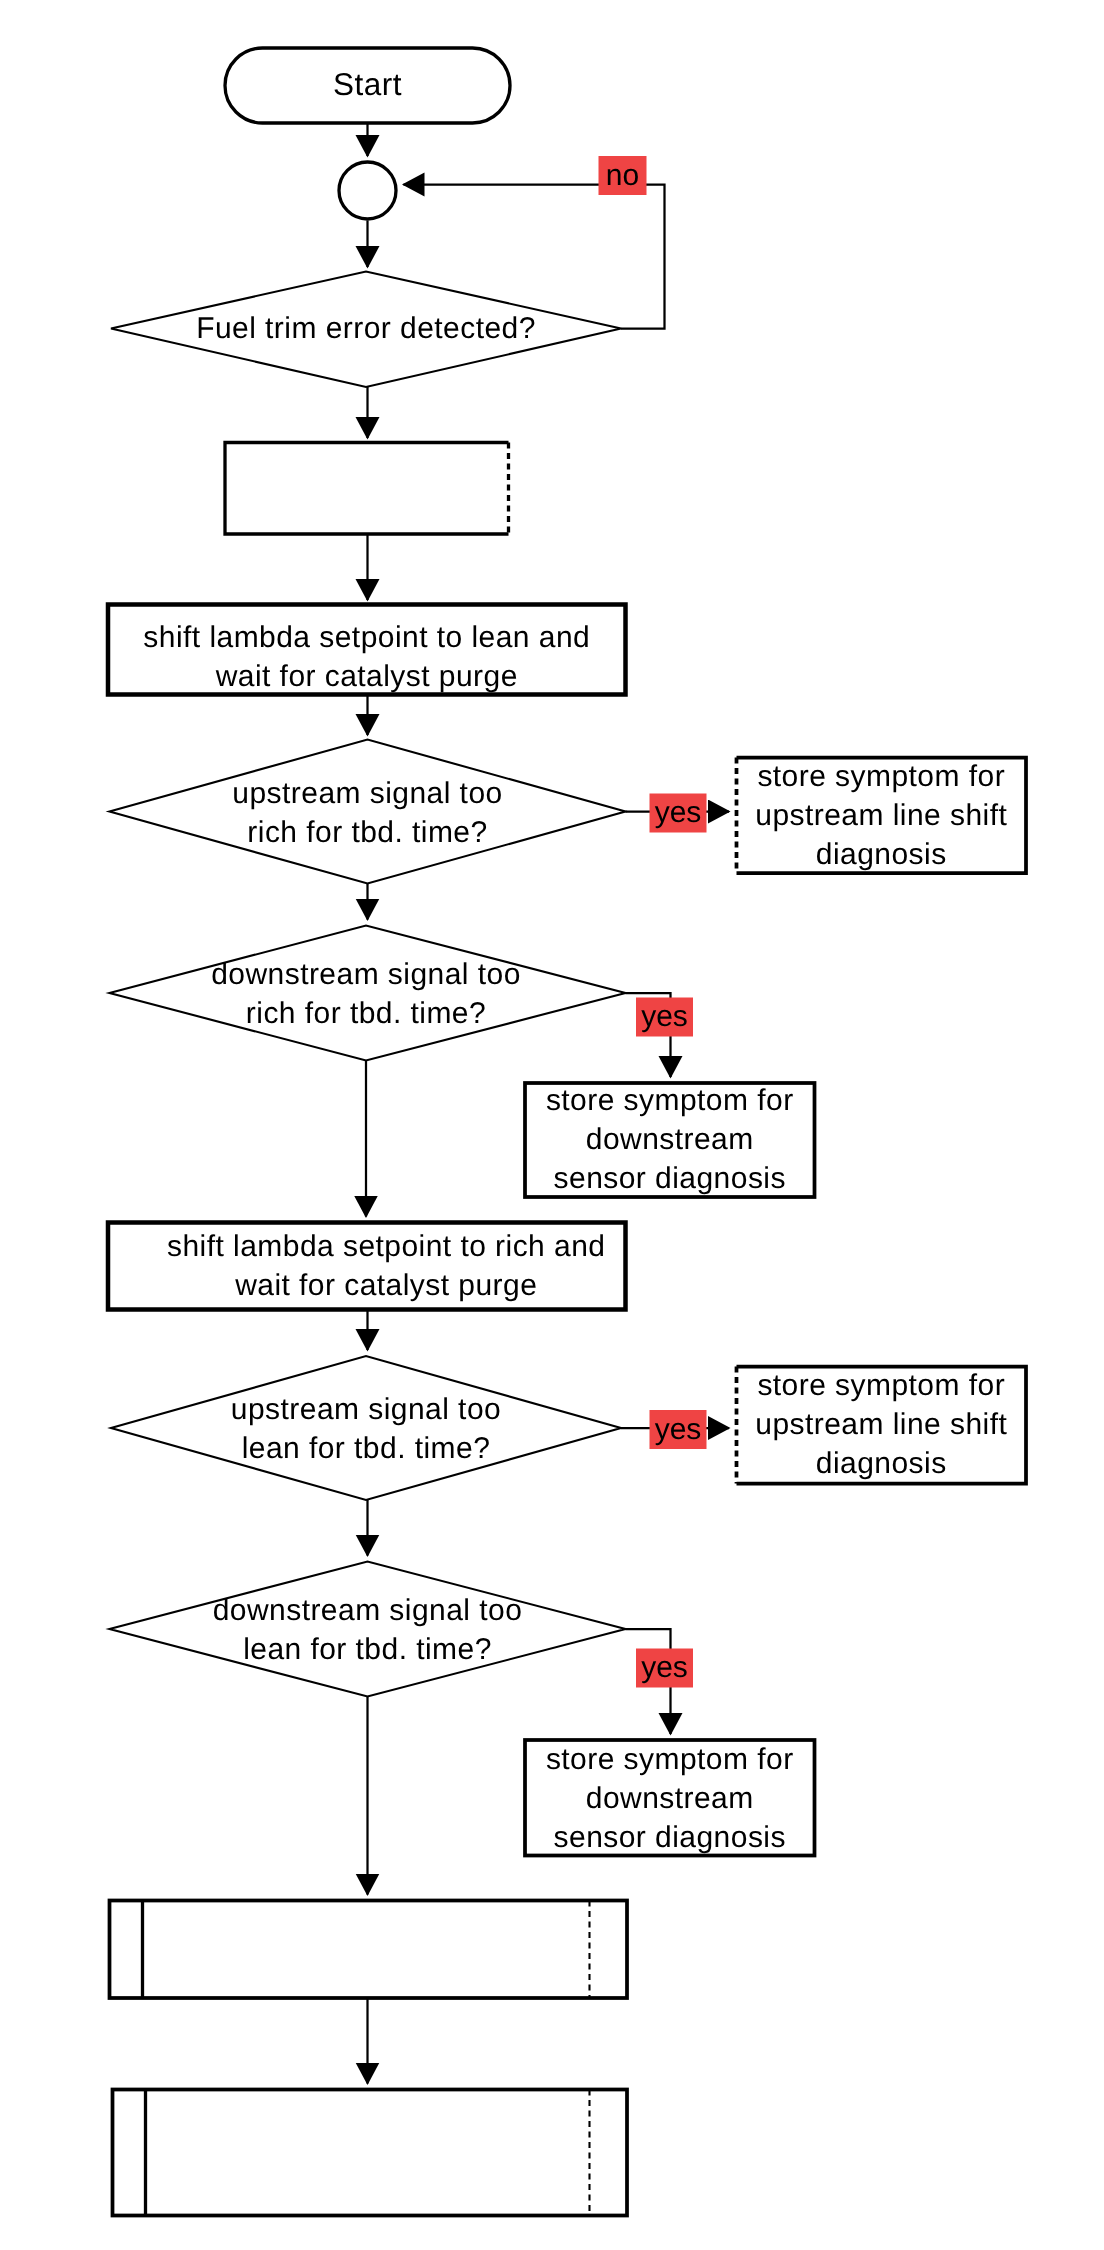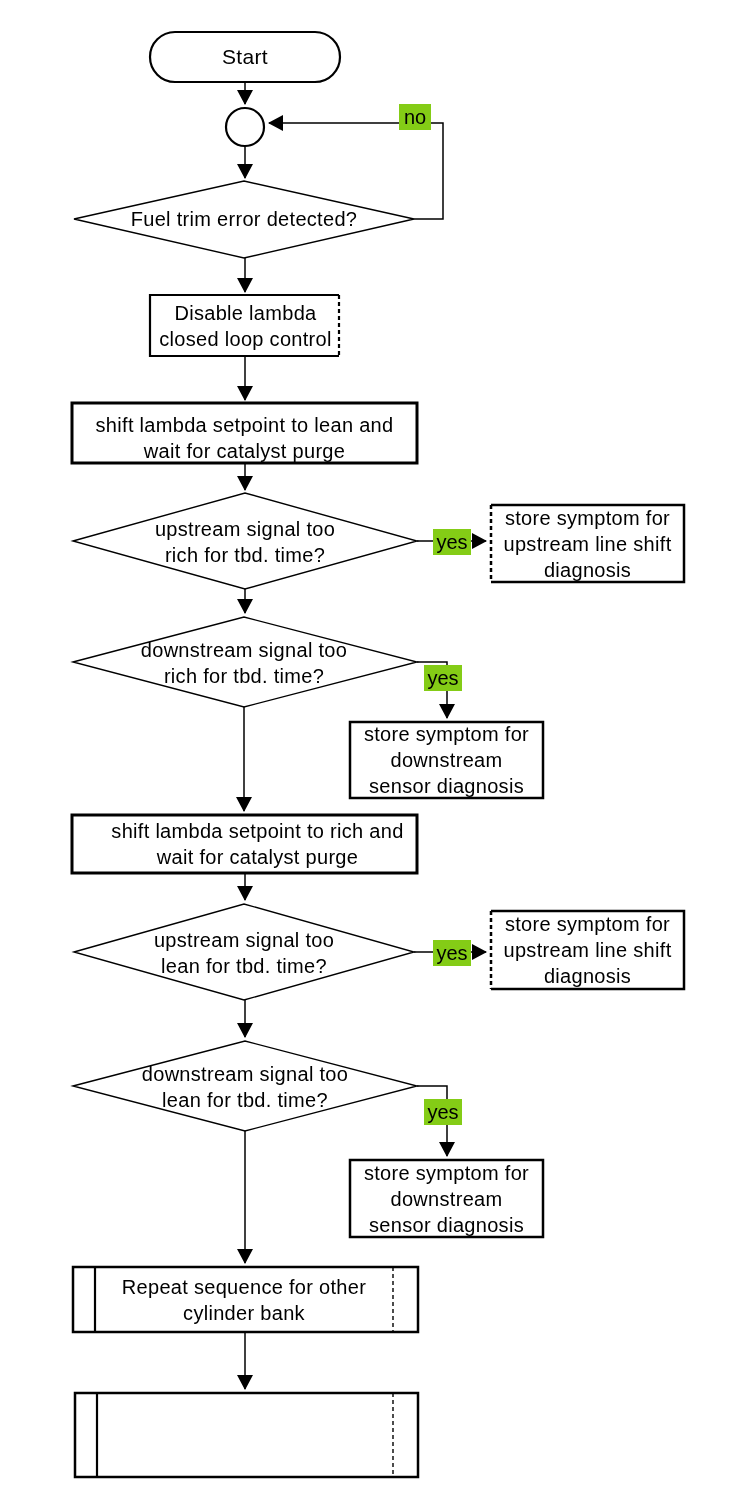--- a/index.html
+++ b/index.html
@@ -17,21 +17,21 @@
     display:flex;align-items:center;justify-content:center;
     text-align:center;
     white-space:pre-line;
     font-size:20px;line-height:1.3;letter-spacing:0.3px;
     color:#000;
   }
   .lbl.start{font-size:21px;}
   .edge-lbl{
     position:absolute;
     display:flex;align-items:center;justify-content:center;
-    background:#84cc16;
+    background:#ef4444;
     font-size:20px;line-height:1;
     color:#000;
   }
   
   .s1{fill:none;stroke:#000;stroke-width:1.4;}
   .s2{fill:none;stroke:#000;stroke-width:2.2;}
   .s25{fill:none;stroke:#000;stroke-width:2.5;}
   .s3{fill:none;stroke:#000;stroke-width:3;}
   .edge{fill:none;stroke:#000;stroke-width:1.5;}
   .dash{stroke-dasharray:4 3;}
@@ -98,22 +98,20 @@
     <line class="s2" x1="95" y1="1267" x2="95" y2="1332"></line>
     <line class="s1 dash" x1="393" y1="1267" x2="393" y2="1332"></line>
 
     <rect class="s25" x="75" y="1393" width="343" height="84"></rect>
     <line class="s2" x1="97" y1="1393" x2="97" y2="1477"></line>
     <line class="s1 dash" x1="393" y1="1393" x2="393" y2="1477"></line>
   </svg>
 
   <div class="lbl" style="left:94px;top:205px;width:300px;height:28px;">Fuel trim error detected?</div>
   <div class="lbl start" style="left:150px;top:32px;width:190px;height:50px;">Start</div>
-  <div class="lbl" style="left:152px;top:296px;width:187px;height:59px;">Disable lambda
-closed loop control</div>
   <div class="lbl" style="left:74px;top:404px;width:341px;height:68px;">shift lambda setpoint to lean and
 wait for catalyst purge</div>
   <div class="lbl" style="left:95px;top:515px;width:300px;height:54px;">upstream signal too
 rich for tbd. time?</div>
   <div class="lbl" style="left:493px;top:506px;width:189px;height:75px;">store symptom for
 upstream line shift
 diagnosis</div>
   <div class="lbl" style="left:94px;top:636px;width:300px;height:54px;">downstream signal too
 rich for tbd. time?</div>
   <div class="lbl" style="left:352px;top:723px;width:189px;height:74px;">store symptom for
@@ -124,22 +122,20 @@
   <div class="lbl" style="left:94px;top:926px;width:300px;height:54px;">upstream signal too
 lean for tbd. time?</div>
   <div class="lbl" style="left:493px;top:912px;width:189px;height:76px;">store symptom for
 upstream line shift
 diagnosis</div>
   <div class="lbl" style="left:95px;top:1060px;width:300px;height:54px;">downstream signal too
 lean for tbd. time?</div>
   <div class="lbl" style="left:352px;top:1161px;width:189px;height:75px;">store symptom for
 downstream
 sensor diagnosis</div>
-  <div class="lbl" style="left:97px;top:1268px;width:294px;height:63px;">Repeat sequence for other
-cylinder bank</div>
 
   <div class="edge-lbl" style="left:399px;top:104px;width:32px;height:26px;">no</div>
   <div class="edge-lbl" style="left:433px;top:529px;width:38px;height:26px;">yes</div>
   <div class="edge-lbl" style="left:424px;top:665px;width:38px;height:26px;">yes</div>
   <div class="edge-lbl" style="left:433px;top:940px;width:38px;height:26px;">yes</div>
   <div class="edge-lbl" style="left:424px;top:1099px;width:38px;height:26px;">yes</div>
 
 </div>
 
 </body></html>

